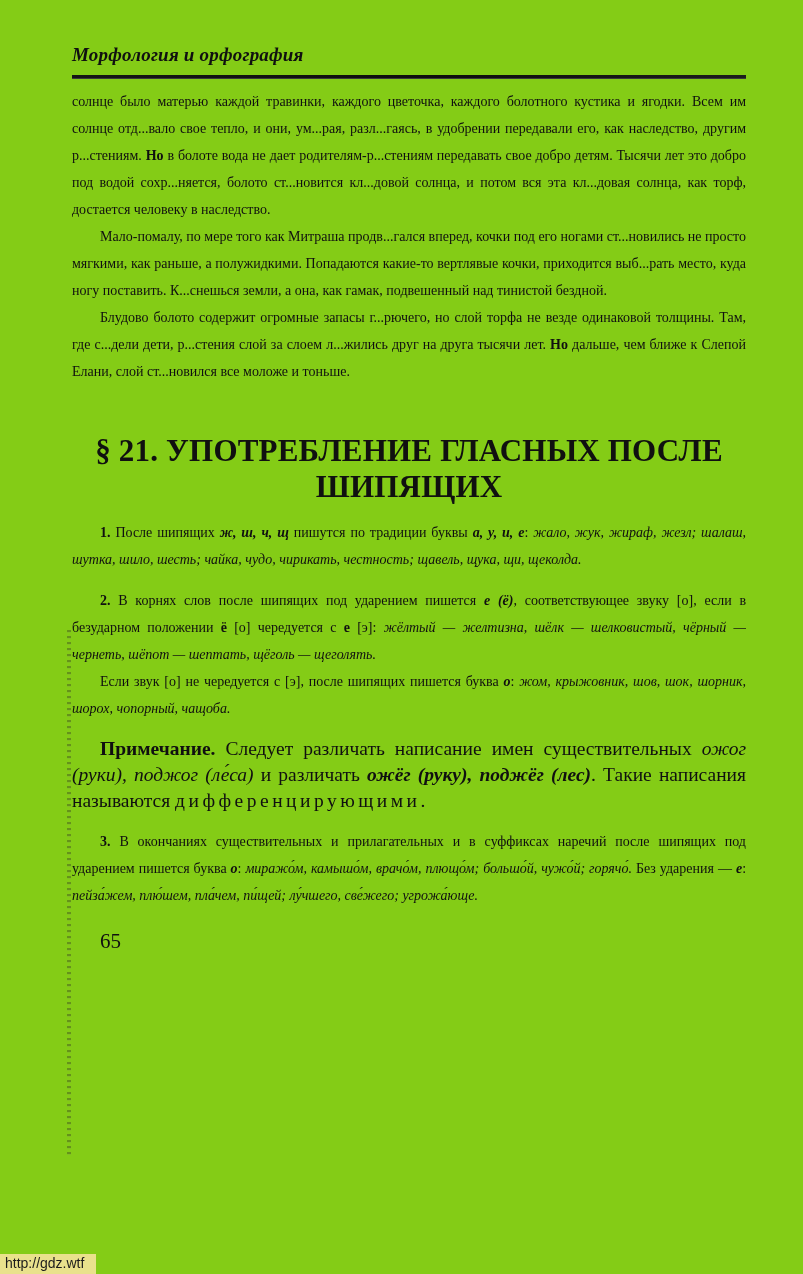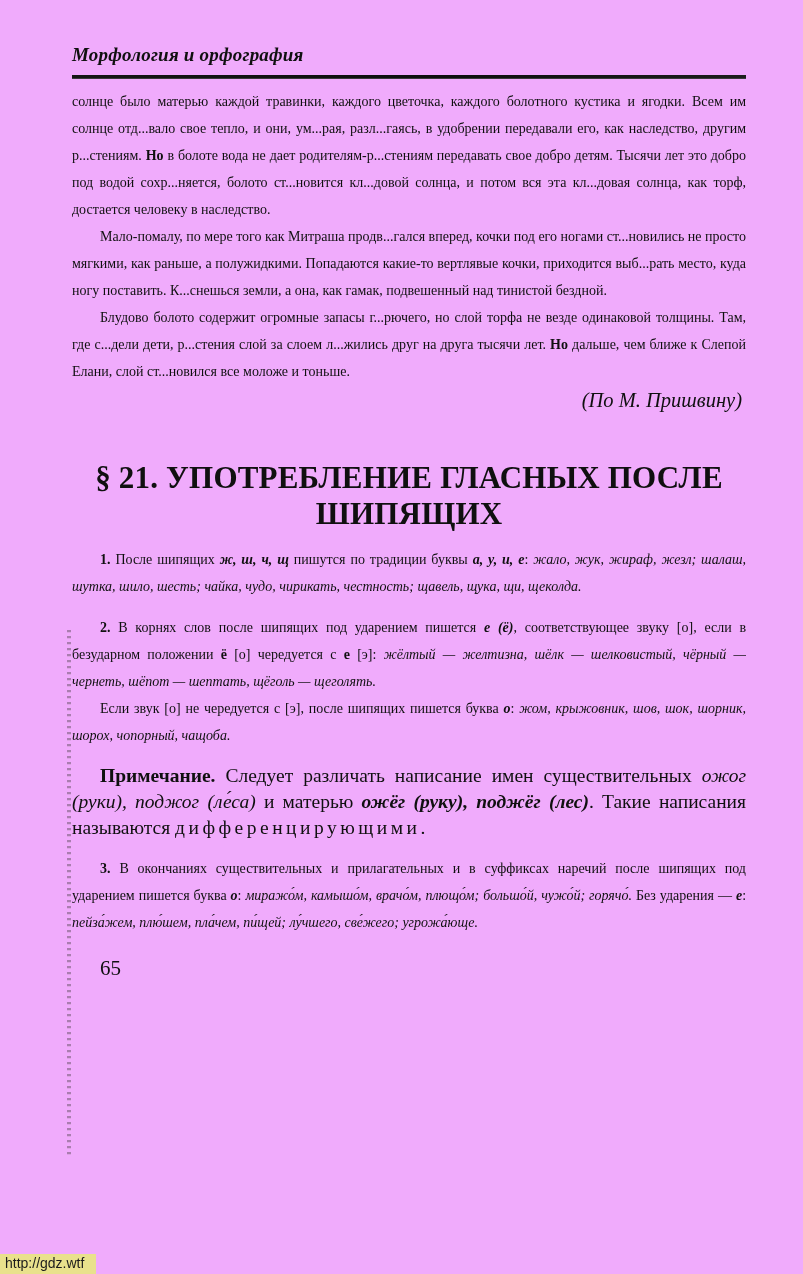--- a/index.html
+++ b/index.html
@@ -1,20 +1,20 @@
 <!DOCTYPE html>
 <html lang="ru"><head>
 <meta charset="utf-8">
 <style>
   html, body { margin: 0; padding: 0; background: #fff; }
   .page {
     position: relative;
     width: 803px;
     height: 1274px;
-    background: #f0abfc;
+    background: #84cc16;
     overflow: hidden;
     font-family: "Liberation Serif", serif;
     color: #101010;
   }
   .content {
     position: absolute;
     left: 72px;
     top: 0;
     width: 674px;
   }
@@ -100,29 +100,28 @@
   <div class="content">
     <div class="running-header">Морфология и орфография</div>
     <div class="header-rule"></div>
 
     <div class="exercise-text">
         <p class="no-indent"><span>солнце было матерью каждой травинки, каждого цветочка, каждого болотного кустика и ягодки. Всем им солнце отд...вало свое тепло, и они, ум...рая, разл...гаясь, в удобрении передавали его, как наследство, другим р...стениям. </span><span class="r-b">Но</span><span> в болоте вода не дает родителям-р...стениям передавать свое добро детям. Тысячи лет это добро под водой сохр...няется, болото ст...новится кл...довой солнца, и потом вся эта кл...довая солнца, как торф, достается человеку в наследство.</span></p>
         <p><span>Мало-помалу, по мере того как Митраша продв...гался вперед, кочки под его ногами ст...новились не просто мягкими, как раньше, а полужидкими. Попадаются какие-то вертлявые кочки, приходится выб...рать место, куда ногу поставить. К...снешься земли, а она, как гамак, подвешенный над тинистой бездной.</span></p>
         <p><span>Блудово болото содержит огромные запасы г...рючего, но слой торфа не везде одинаковой толщины. Там, где с...дели дети, р...стения слой за слоем л...жились друг на друга тысячи лет. </span><span class="r-b">Но</span><span> дальше, чем ближе к Слепой Елани, слой ст...новился все моложе и тоньше.</span></p>
       </div>
 
-    <div class="attribution">(По М. Пришвину)</div>
 
     <h2 class="section-heading">§ 21. УПОТРЕБЛЕНИЕ ГЛАСНЫХ ПОСЛЕ ШИПЯЩИХ</h2>
 
     <div class="rules-text">
         <p><span class="r-b">1. </span><span>После шипящих </span><span class="r-bi">ж, ш, ч, щ</span><span> пишутся по традиции буквы </span><span class="r-bi">а, у, и, е</span><span>: </span><span class="r-i">жало, жук, жираф, жезл; шалаш, шутка, шило, шесть; чайка, чудо, чирикать, честность; щавель, щука, щи, щеколда.</span></p>
         <p><span class="r-b">2. </span><span>В корнях слов после шипящих под ударением пишется </span><span class="r-bi">е (ё)</span><span>, соответствующее звуку [о], если в безударном положении </span><span class="r-b">ё</span><span> [о] чередуется с </span><span class="r-b">е</span><span> [э]: </span><span class="r-i">жёлтый — желтизна, шёлк — шелковистый, чёрный — чернеть, шёпот — шептать, щёголь — щеголять.</span></p>
         <p class="no-gap"><span>Если звук [о] не чередуется с [э], после шипящих пишется буква </span><span class="r-bi">о</span><span>: </span><span class="r-i">жом, крыжовник, шов, шок, шорник, шорох, чопорный, чащоба.</span></p>
-        <p class="note"><span class="r-b">Примечание. </span><span>Следует различать написание имен существительных </span><span class="r-i">ожог (руки), поджог (ле́са)</span><span> и матерью </span><span class="r-bi">ожёг (руку), поджёг (лес)</span><span>. Такие написания называются </span><span class="r-sp">дифференцирующими</span><span>.</span></p>
+        <p class="note"><span class="r-b">Примечание. </span><span>Следует различать написание имен существительных </span><span class="r-i">ожог (руки), поджог (ле́са)</span><span> и различать </span><span class="r-bi">ожёг (руку), поджёг (лес)</span><span>. Такие написания называются </span><span class="r-sp">дифференцирующими</span><span>.</span></p>
         <p><span class="r-b">3. </span><span>В окончаниях существительных и прилагательных и в суффиксах наречий после шипящих под ударением пишется буква </span><span class="r-bi">о</span><span>: </span><span class="r-i">миражо́м, камышо́м, врачо́м, плющо́м; большо́й, чужо́й; горячо́.</span><span> Без ударения — </span><span class="r-bi">е</span><span>: </span><span class="r-i">пейза́жем, плю́шем, пла́чем, пи́щей; лу́чшего, све́жего; угрожа́юще.</span></p>
       </div>
 
     <div class="page-number">65</div>
   </div>
 
   <div class="scan-artifact"></div>
 
   <a class="watermark" style="background: rgb(233, 225, 140);">http://gdz.wtf</a>
 </div>

